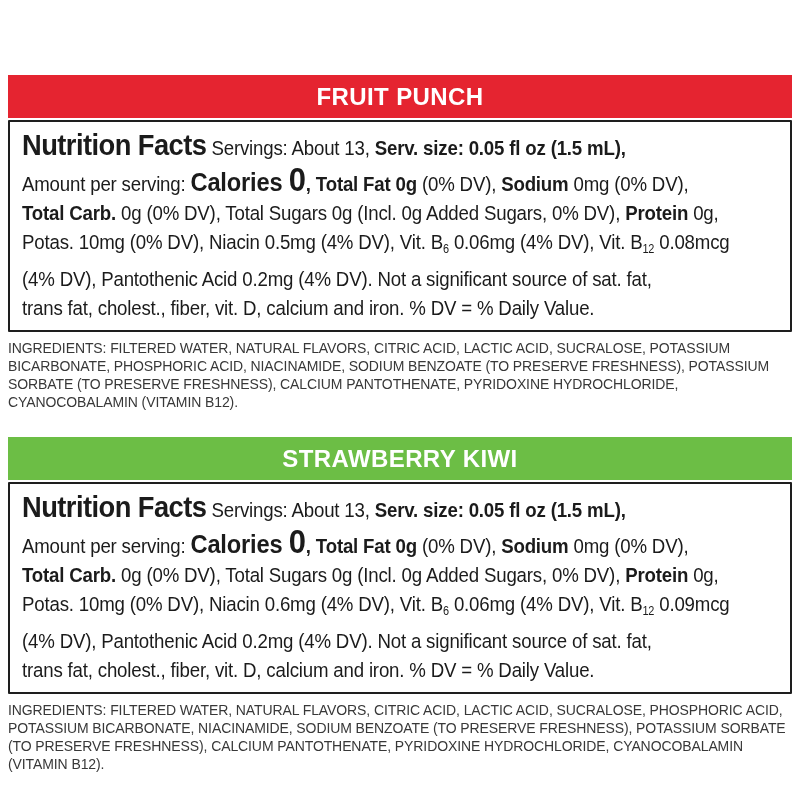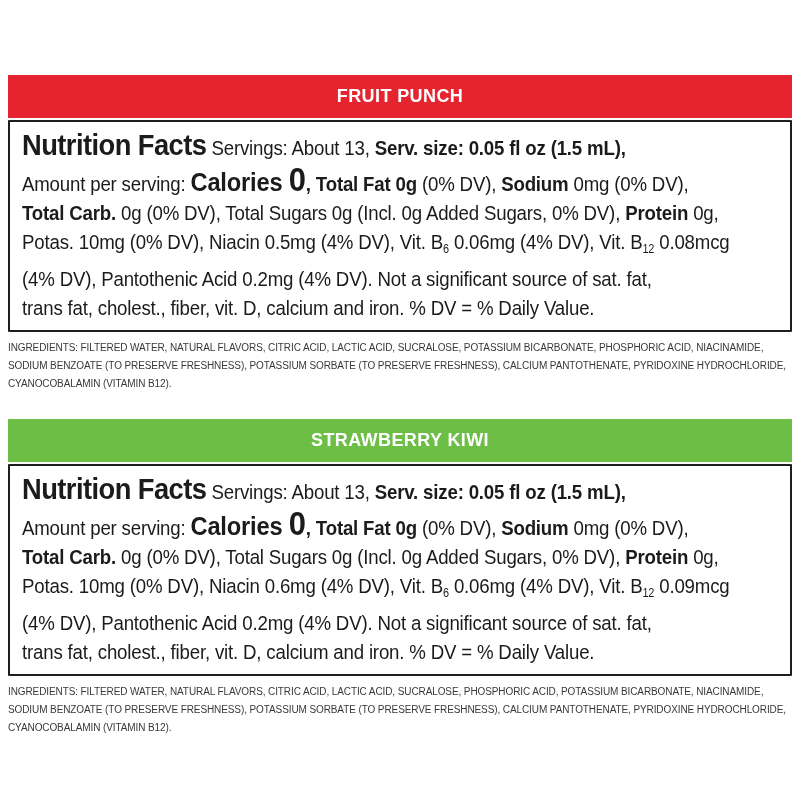--- a/index.html
+++ b/index.html
@@ -23,21 +23,21 @@
     gap: 5px;
     height: 43px;
   }
   .flavor {
     flex: 1;
     display: flex;
     align-items: center;
     justify-content: center;
     color: #ffffff;
     font-weight: 800;
-    font-size: 18px;
+    font-size: 24px;
     letter-spacing: 0.4px;
     text-transform: uppercase;
   }
   
   .nf-box {
     border: 2px solid #1e1e1e;
     border-radius: 1px;
     margin-top: 2px;
     padding: 5px 23px 8px 12px;
     background: #ffffff;
@@ -59,21 +59,21 @@
   .run-reg   { font-weight: 400; }
   .run-bold  { font-weight: 700; }
   .run-title { font-weight: 800; font-size: 30px; letter-spacing: -0.6px; }
   .run-cal   { font-weight: 800; font-size: 26px; }
   .run-calnum{ font-weight: 800; font-size: 34px; }
   .run-sub   { font-size: 12px; vertical-align: -4px; }
   
   .ingredients {
     margin: 7px 2px 0 0;
     padding: 0;
-    font-size: 10px;
+    font-size: 14px;
     line-height: 18px;
     letter-spacing: -0.1px;
     color: #383838;
     text-transform: uppercase;
   }
   
   .panel-2 { margin-top: 26px; }
 </style>
 </head>
 <body>

